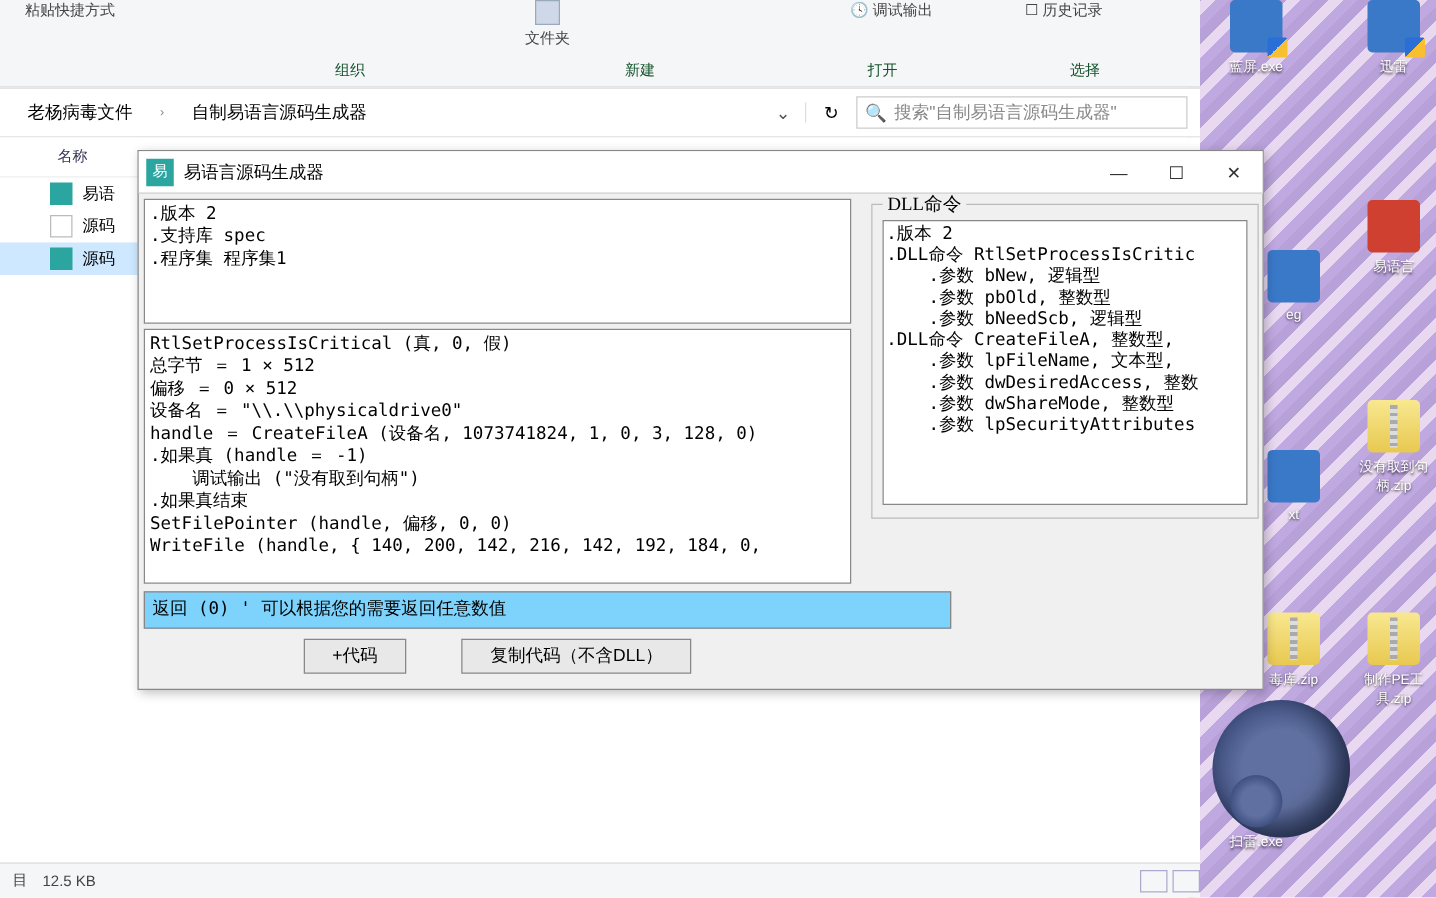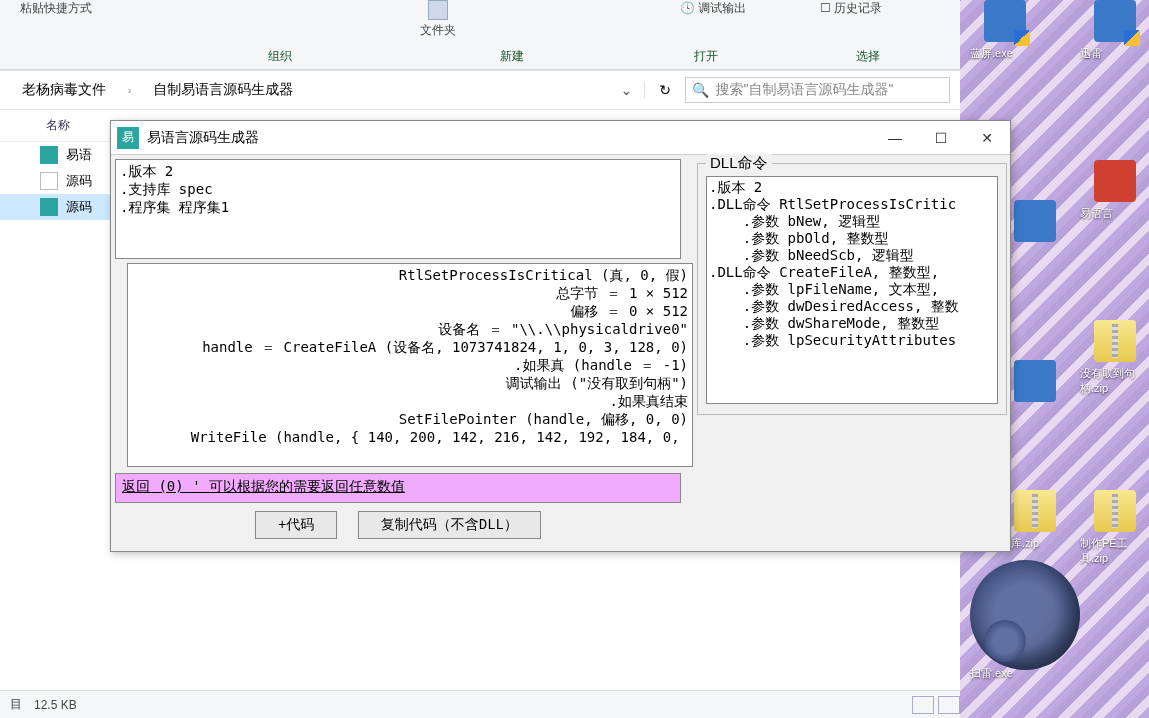--- a/index.html
+++ b/index.html
@@ -28,45 +28,45 @@
 .fl-row { height:26px; display:flex; align-items:center; font-size:13px; padding-left:40px; gap:8px; }
 .fl-row.sel { background:#cde8ff; }
 .fic { width:18px; height:18px; }
 .fic.e { background:#2aa5a0; }
 .fic.t { background:#fff; border:1px solid #bbb; }
 .status { position:absolute; left:0; bottom:0; width:960px; height:28px; background:#f5f6f7; border-top:1px solid #ddd; font-size:12px; color:#444; display:flex; align-items:center; padding-left:10px; }
 .status .vbtn { width:22px; height:18px; border:1px solid #aac; margin-left:4px; }
 .status .sp { margin-left:auto; }
 
 
-.dicon { position:absolute; width:70px; text-align:left; font-size:11px; color:#fff; text-shadow:0 1px 2px rgba(0,0,0,.8); }
+.dicon { position:absolute; width:70px; text-align:center; font-size:11px; color:#fff; text-shadow:0 1px 2px rgba(0,0,0,.8); }
 .dicon .dimg { width:42px; height:42px; margin:0 auto 4px; background:#3a78c8; border-radius:4px; position:relative; }
 .dicon.zip .dimg { background:linear-gradient(#f8e890,#e8c850); }
 .dicon.zip .dimg::after { content:""; position:absolute; left:18px; top:4px; width:6px; height:34px; background:repeating-linear-gradient(#aaa 0 3px,#ddd 3px 6px); }
 .dicon .shield { position:absolute; right:-4px; bottom:-4px; width:16px; height:16px;
   background:linear-gradient(135deg,#2a6ed8 50%,#f8c030 50%); border-radius:2px; }
 .dicon.red .dimg { background:#d04030; }
 .dicon.exe .dimg { background:radial-gradient(circle,#6070a0 40%,#405080 70%); border-radius:50%; }
 
 
 .dlg { position:absolute; left:110px; top:120px; width:901px; height:432px; background:#f0f0f0; border:1px solid #888; box-shadow:2px 2px 8px rgba(0,0,0,.25); }
 .titlebar { height:34px; display:flex; align-items:center; padding-left:6px; background:#fff; border-bottom:1px solid #ccc; font-size:14px; }
 .titlebar .tic { width:22px; height:22px; background:#2aa5a0; margin-right:8px; display:flex; align-items:center; justify-content:center; color:#fff; font-size:12px; }
 .wbtn { width:46px; height:30px; display:flex; align-items:center; justify-content:center; font-size:14px; color:#333; }
 .dlg-body { position:absolute; left:4px; top:38px; right:4px; bottom:4px; }
 
 .code-top, .code-bot { border:1px solid #888; background:#fff; font-family:"SimSun","NSimSun",monospace; font-size:14px; line-height:18px; position:absolute; overflow:scroll; white-space:pre; padding:2px 4px; }
 .code-top { left:0; top:0; width:566px; height:100px; }
-.code-bot { left:12px; top:104px; width:566px; height:204px;text-align:right; }
-.ret { position:absolute; left:0; top:314px; width:566px; height:30px; border:1px solid #888; background:#f0abfc; font-family:"SimSun",monospace; font-size:14px; padding:4px 6px;text-decoration:underline; }
+.code-bot { left:0; top:104px; width:566px; height:204px; }
+.ret { position:absolute; left:0; top:314px; width:646px; height:30px; border:1px solid #888; background:#7dd3fc; font-family:"SimSun",monospace; font-size:14px; padding:4px 6px; }
 .btns { position:absolute; left:0; top:352px; width:566px; text-align:center; }
-.btn { display:inline-block; border:1px solid #888; background:#e8e8e8; font-size:14px; padding:4px 22px; margin:0 8px; font-family:Liberation Mono, monospace; }
+.btn { display:inline-block; border:1px solid #888; background:#e8e8e8; font-size:14px; padding:4px 22px; margin:0 20px; font-family:Liberation Sans, sans-serif; }
 
 .grp { position:absolute; border:1px solid #bbb; font-size:15px; }
-.grp .gl { position:relative; top:-10px; left:8px; background:#f0f0f0; padding:0 4px; font-family:Liberation Sans, sans-serif; }
+.grp .gl { position:relative; top:-10px; left:8px; background:#f0f0f0; padding:0 4px; font-family:Liberation Serif, serif; }
 .grp1 { left:582px; top:4px; width:310px; height:252px; }
 .grp2 { left:582px; top:264px; width:310px; height:60px; }
 .dllbox { position:absolute; left:8px; top:12px; right:8px; bottom:10px; border:1px solid #888; background:#fff; overflow:scroll; font-family:"SimSun",monospace; font-size:14px; line-height:17px; white-space:pre; padding:2px; }
 
 ::-webkit-scrollbar { width:18px; height:18px; }
 ::-webkit-scrollbar-track { background:#f0f0f0; }
 ::-webkit-scrollbar-thumb { background:#c8c8c8; border:1px solid #aaa; }
 ::-webkit-scrollbar-button { background:#e8e8e8; border:1px solid #aaa; height:18px; width:18px; }
 </style>
 </head>

